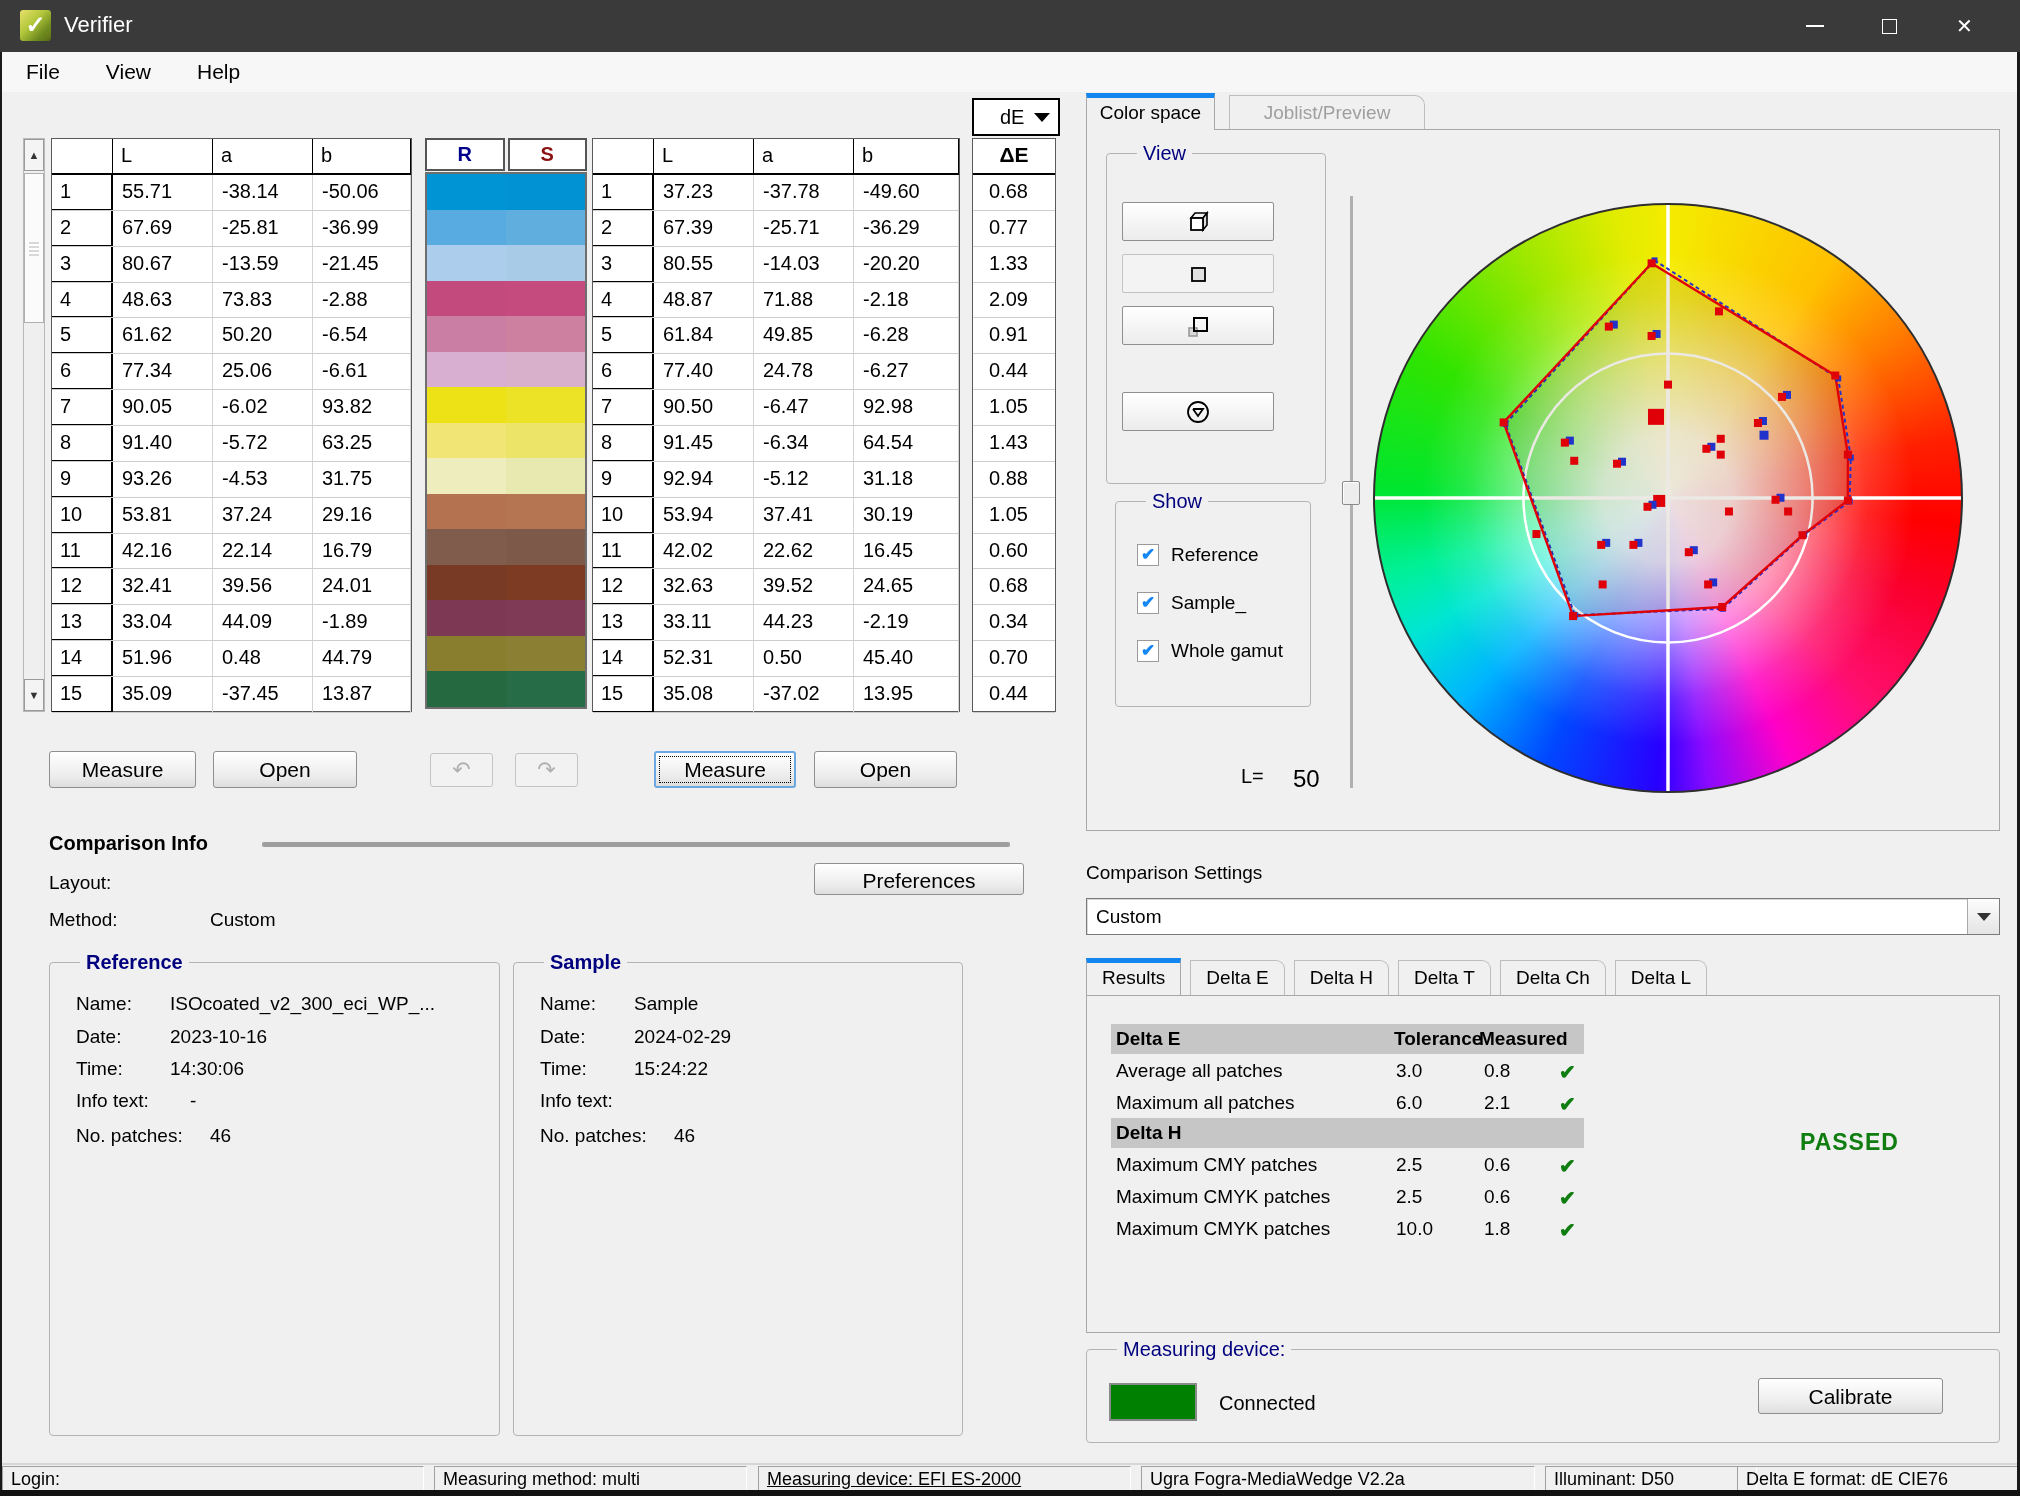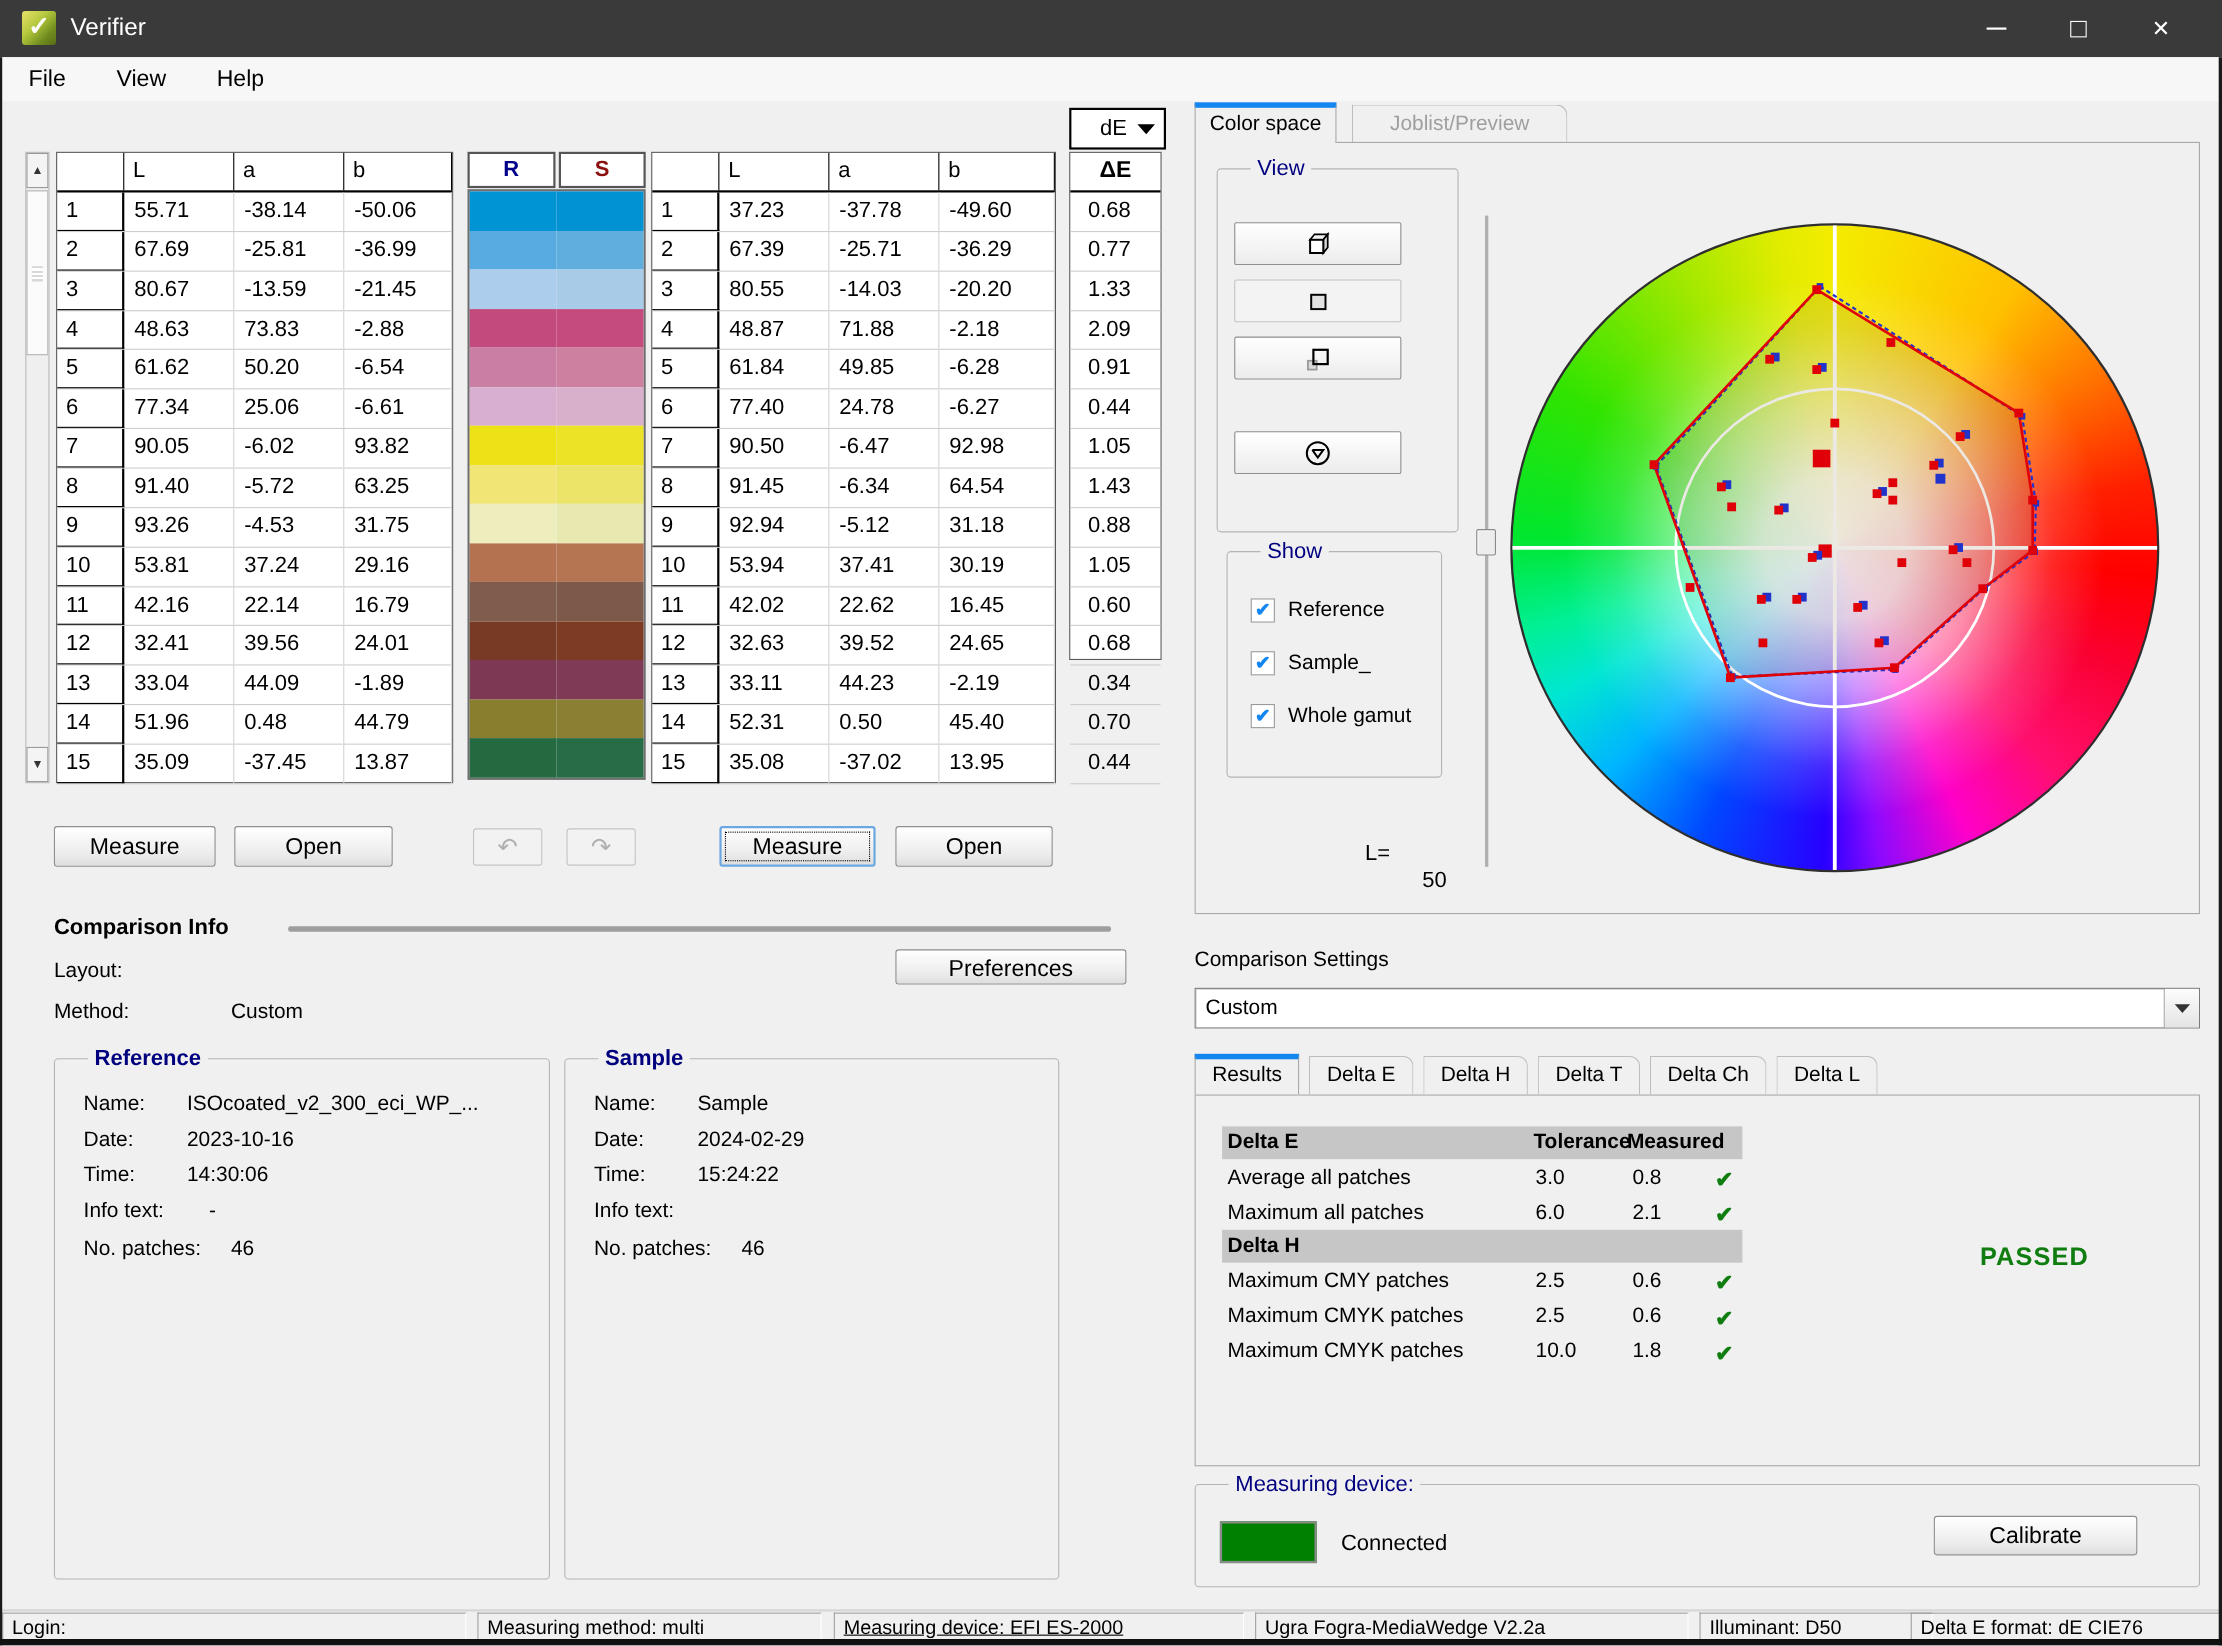--- a/index.html
+++ b/index.html
@@ -45,21 +45,21 @@
   .swatch-head div { flex:1; border:2px solid #555; background:#fff; text-align:center; font-weight:bold; font-size:20px; line-height:28px; }
   .sw-r { color:#00008b; } .sw-s { color:#8b1010; }
   .swatch-body { height:537px; border:2px solid #6e6e6e; display:flex; flex-direction:column; }
   .swatch-row { flex:1; display:flex; }
   .swatch-row div { flex:1; }
 
   
   .de-select { position:absolute; left:972px; top:98px; width:88px; height:38px; background:#fff; border:2px solid #000; display:flex; align-items:center; }
   .de-select .txt { font-size:20px; padding-left:26px; flex:1; }
   .de-select .arr { width:0; height:0; border-left:8px solid transparent; border-right:8px solid transparent; border-top:9px solid #000; margin-right:8px; }
-  .de-table { position:absolute; left:972px; top:138px; width:84px; height:462px; background:#fff; border:1px solid #5a5a5a; }
+  .de-table { position:absolute; left:972px; top:138px; width:84px; height:574px; background:#fff; border:1px solid #5a5a5a; }
   .de-table .hrow { height:36px; border-bottom:2px solid #000; text-align:center; font-weight:bold; font-size:21px; padding-top:4px; }
   .de-cell { height:35.87px; border-bottom:1px solid #cdcdcd; font-size:20px; padding:5px 0 0 16px; }
 
   
   .btn { position:absolute; background:linear-gradient(#ffffff,#ececec 70%,#dedede); border:1px solid #8f8f8f; border-radius:3px; box-shadow:inset 0 1px 0 #fff; font-size:21px; color:#000; text-align:center; font-family:"Liberation Sans",sans-serif; }
   .btn-measure1 { left:49px; top:751px; width:147px; height:37px; line-height:34px; }
   .btn-open1 { left:213px; top:751px; width:144px; height:37px; line-height:34px; }
   .btn-undo { left:430px; top:753px; width:63px; height:34px; line-height:30px; color:#b0b0b0; font-size:22px; border-color:#c4c4c4; background:#f2f2f2; box-shadow:none; }
   .btn-redo { left:515px; top:753px; width:63px; height:34px; line-height:30px; color:#b0b0b0; font-size:22px; border-color:#c4c4c4; background:#f2f2f2; box-shadow:none; }
   .btn-measure2 { left:654px; top:751px; width:142px; height:37px; line-height:31px; border:2px solid #6ba7e0; outline:1px dotted #000; outline-offset:-6px; }
@@ -100,21 +100,21 @@
     background:
       radial-gradient(closest-side, rgba(255,255,255,0.96) 0%, rgba(255,255,255,0.88) 22%, rgba(255,255,255,0.55) 45%, rgba(255,255,255,0.15) 68%, rgba(255,255,255,0) 84%),
       conic-gradient(from 0deg,
         #f4ec00 0deg, #ffc000 35deg, #ff7a00 55deg, #ff2000 78deg, #ff0000 95deg,
         #fa0030 112deg, #ff0f6e 135deg, #ff00c8 155deg, #8a0aff 172deg, #2800ff 182deg,
         #0048ff 205deg, #00b4ff 225deg, #00e6d2 242deg, #00f096 255deg, #00e62e 272deg,
         #30e400 300deg, #a0e800 330deg, #e2ec00 350deg, #f4ec00 360deg);
     border:2px solid #2e2e2e; }
   .wheel svg { position:absolute; left:0; top:0; }
   .l-label { position:absolute; left:154px; top:635px; font-size:20px; }
-  .l-value { position:absolute; left:206px; top:659px; font-size:20px; }
+  .l-value { position:absolute; left:206px; top:635px; font-size:24px; }
 
   .cs-label { position:absolute; left:1086px; top:862px; font-size:19px; }
   .combo { position:absolute; left:1086px; top:898px; width:914px; height:37px; background:#fff; border:1px solid #7a7a7a; box-shadow:inset 1px 1px 0 #d9d9d9; display:flex; }
   .combo .txt { flex:1; font-size:19px; padding:7px 0 0 9px; }
   .combo .drop { width:32px; border-left:1px solid #aaa; background:linear-gradient(#fdfdfd,#e4e4e4); display:flex; align-items:center; justify-content:center; }
   .combo .drop i { width:0; height:0; border-left:7px solid transparent; border-right:7px solid transparent; border-top:8px solid #333; }
 
   
   .rtabs { position:absolute; left:1086px; top:958px; height:37px; display:flex; align-items:flex-end; gap:9px; }
   .rtab { height:35px; padding:0 15px; background:#f0f0f0; border:1px solid #bdbdbd; border-bottom:none; border-radius:0 9px 0 0; font-size:19px; line-height:33px; color:#000; }

